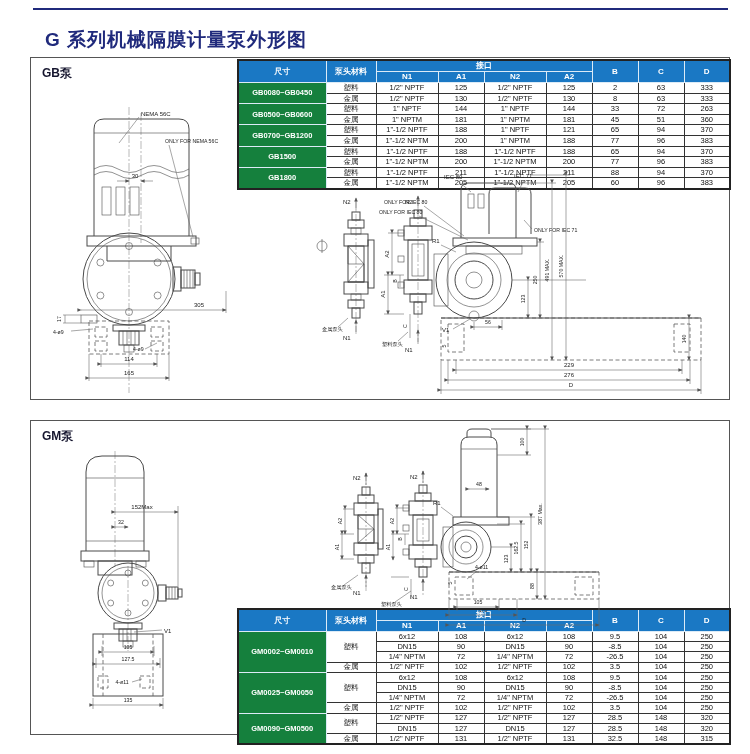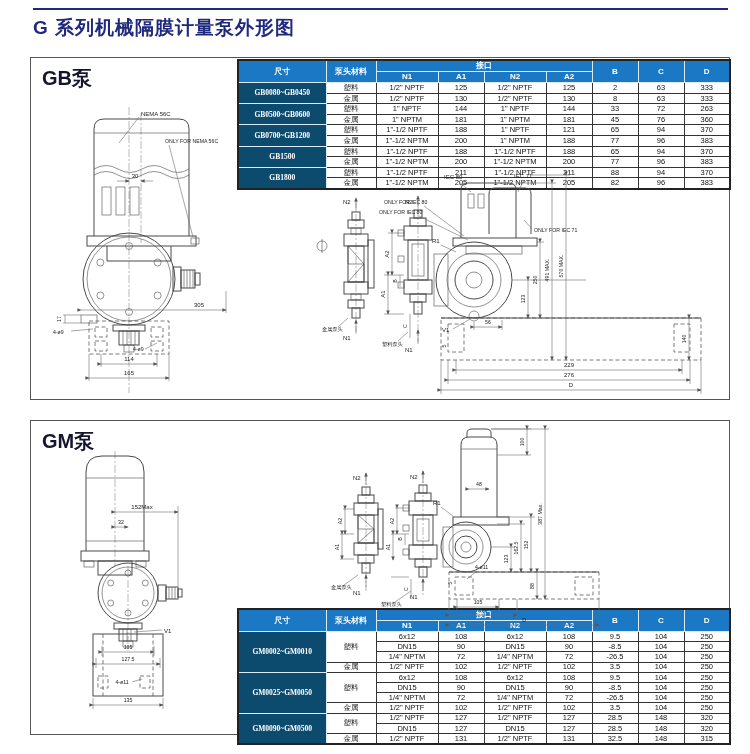--- a/index.html
+++ b/index.html
@@ -1,29 +1,29 @@
 <!DOCTYPE html>
 <html><head>
 <meta charset="utf-8">
 <style>
   html,body{margin:0;padding:0;background:#ffffff;}
   body{width:750px;height:754px;position:relative;font-family:"Liberation Sans",sans-serif;overflow:hidden;}
   .top-rule{position:absolute;left:33px;right:22px;top:8px;height:2px;background:#202a7c;}
-  .page-title{position:absolute;left:33px;top:15px;margin:0;font-size:19px;font-weight:bold;color:#202a7c;letter-spacing:1px;}
+  .page-title{position:absolute;left:33px;top:15px;margin:12px;font-size:19px;font-weight:bold;color:#202a7c;letter-spacing:1px;}
   .panel{position:absolute;left:30px;width:698px;border:1px solid #555;background:#fff;}
   .panel-gb{top:57px;height:341px;}
   .panel-gm{top:420px;height:313px;}
-  .panel-label{position:absolute;left:11px;top:7px;font-size:20px;font-weight:bold;color:#15152e;}
+  .panel-label{position:absolute;left:11px;top:7px;font-size:12px;font-weight:bold;color:#15152e;}
   table.dim{position:absolute;left:206px;border-collapse:collapse;table-layout:fixed;width:492px;border:2px solid #222;}
   table.dim th{background:#1a78c4;color:#fff;border:1px solid #dcebf7;font-weight:bold;font-size:8px;height:10px;padding:0;line-height:1;}
   table.dim td{border:1px solid #333;text-align:center;padding:0;font-size:7.5px;line-height:1;color:#111;background:#fff;white-space:nowrap;overflow:hidden;}
   table.gb{top:1px;}  table.gb td{height:9.6px;}
   table.gm{top:187px;} table.gm td{height:9.2px;}
   table.dim td.size,table.dim td.mat{font-size:7.5px;}
-  table.dim td.size{background:#0c4a6e;color:#fff;font-weight:bold;border:1px solid #dcebf7;font-family:Liberation Serif, serif;}
+  table.dim td.size{background:#15803d;color:#fff;font-weight:bold;border:1px solid #dcebf7;}
   svg.d{position:absolute;overflow:visible;}
   svg .ln{fill:none;stroke:#4a4a4a;stroke-width:1;}
   svg .lt{fill:none;stroke:#4a4a4a;stroke-width:.6;}
   svg .dm{fill:none;stroke:#6b6b6b;stroke-width:.6;}
   svg .cl{fill:none;stroke:#8a8a8a;stroke-width:.6;stroke-dasharray:8 2 2 2;}
   svg .dash{fill:none;stroke:#5a5a5a;stroke-width:.8;stroke-dasharray:4 2.5;}
   svg text{font-family:"Liberation Sans",sans-serif;font-size:6px;fill:#222;}
   svg text.sm{font-size:5.2px;}
   svg text.mid{text-anchor:middle;}
 </style>
@@ -96,21 +96,21 @@
           <td>72</td>
           <td>263</td>
         </tr>
         <tr>
           <td class="mat" rowspan="1">金属</td>
           <td>1" NPTM</td>
           <td>181</td>
           <td>1" NPTM</td>
           <td>181</td>
           <td>45</td>
-          <td>76</td>
+          <td>51</td>
           <td>360</td>
         </tr>
         <tr>
           <td class="size" rowspan="2">GB0700~GB1200</td>
           <td class="mat" rowspan="1">塑料</td>
           <td>1"-1/2 NPTF</td>
           <td>188</td>
           <td>1" NPTF</td>
           <td>121</td>
           <td>65</td>
@@ -158,21 +158,21 @@
           <td>88</td>
           <td>94</td>
           <td>370</td>
         </tr>
         <tr>
           <td class="mat" rowspan="1">金属</td>
           <td>1"-1/2 NPTM</td>
           <td>205</td>
           <td>1"-1/2 NPTM</td>
           <td>205</td>
-          <td>82</td>
+          <td>60</td>
           <td>96</td>
           <td>383</td>
         </tr>
       </tbody>
     </table>
 
   <svg class="d" style="left:10px;top:45px" width="200" height="295" viewBox="0 0 200 295">
     <defs>
         <marker id="gbfA" markerWidth="7" markerHeight="6" refX="6" refY="3" orient="auto">
           <path d="M0,0L7,3L0,6z" fill="#555"></path>

